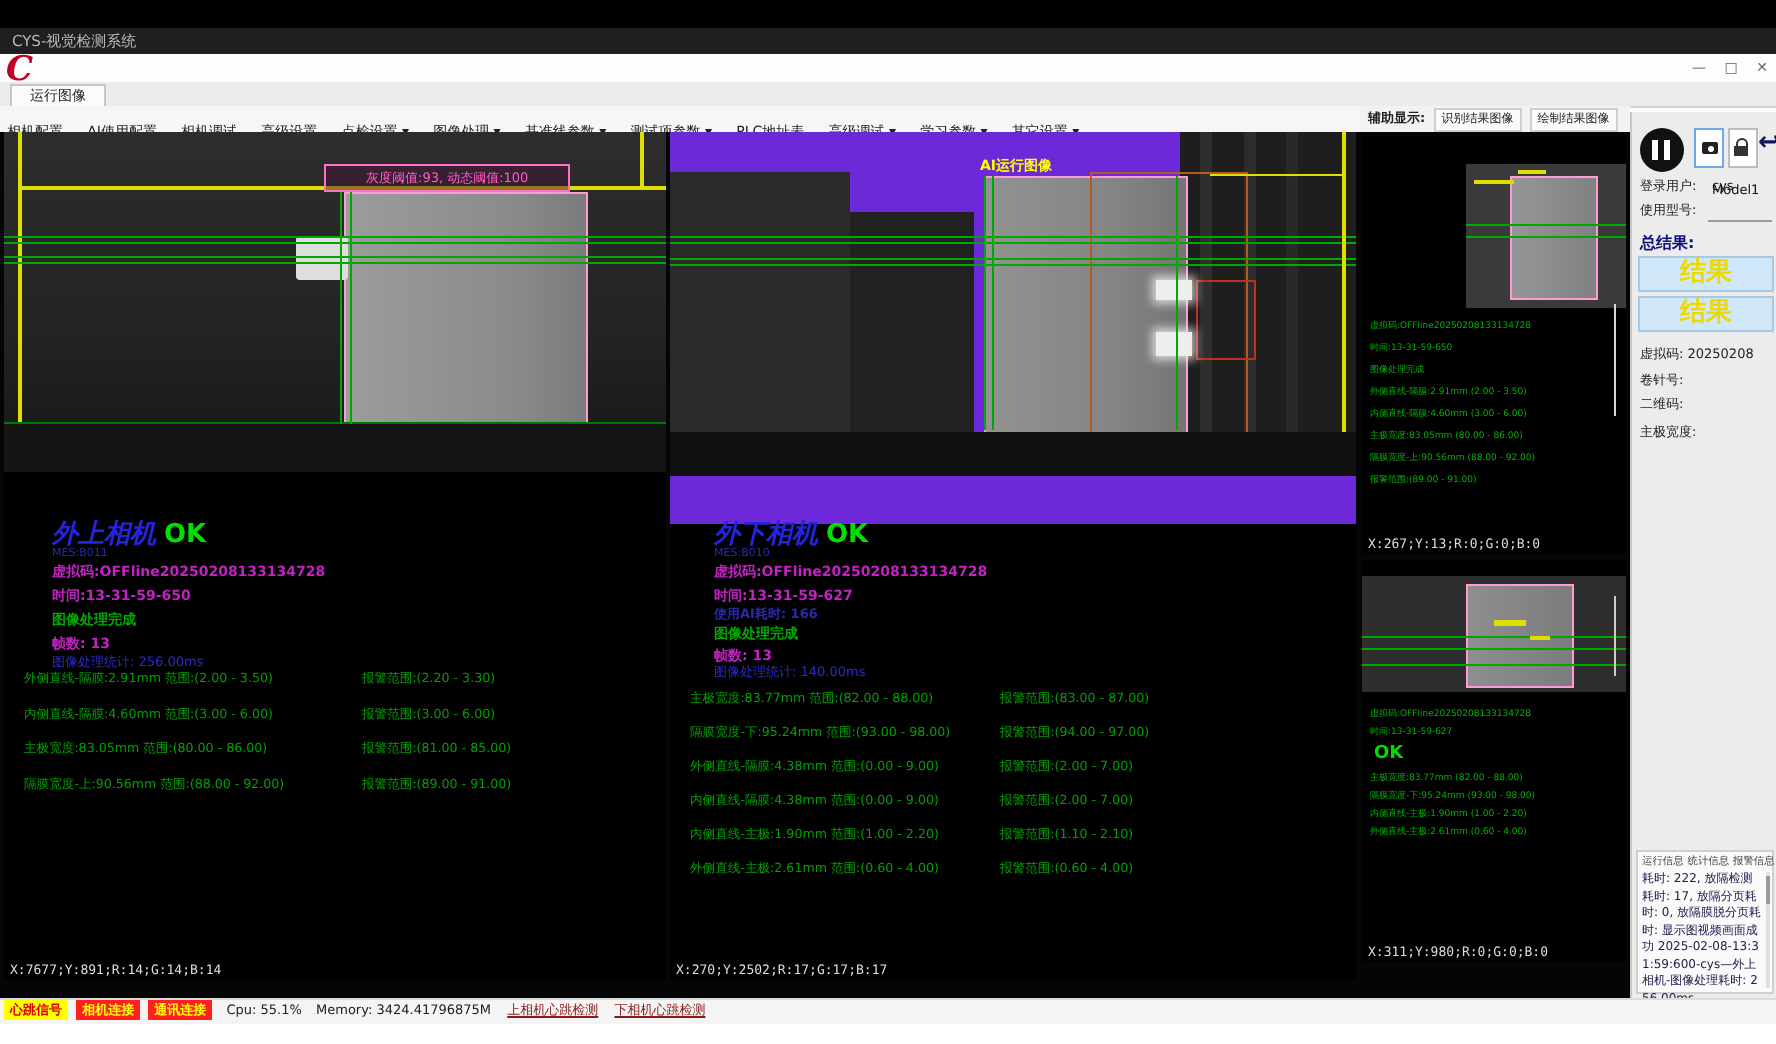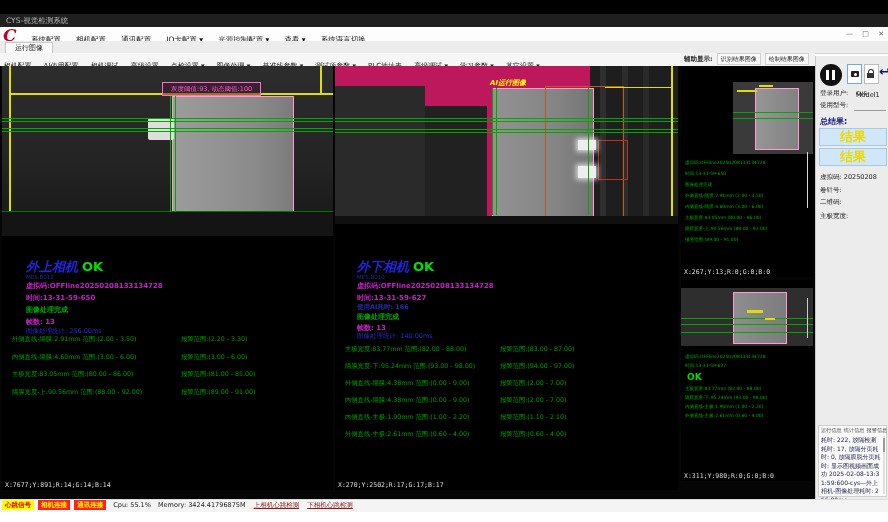--- a/index.html
+++ b/index.html
@@ -41,21 +41,21 @@
   .ln{position:absolute;font-size:7px;white-space:nowrap;font-weight:bold;}
   .mes{color:#2a2aa0;font-size:5.5px;font-weight:normal;}
   .mag{color:#c322c3;}
   .grn{color:#00a800;}
   .blu{color:#2a2ac8;font-weight:normal;}
   .navy{color:#2a2aa8;font-size:6.5px;}
   .mrow{position:absolute;height:10px;white-space:nowrap;}
   .mrow span{position:absolute;font-size:6.3px;color:#00a000;white-space:nowrap;}
 
   .overlaybox{position:absolute;border:1px solid #ff6fc8;background:rgba(70,20,55,.5);
-              color:#ff5fc8;font-size:6.5px;line-height:12px;padding:0 8px;white-space:nowrap;}
+              color:#ff5fc8;font-size:6.5px;line-height:12px;padding:0 20px;white-space:nowrap;}
   .objrect{position:absolute;border:1px solid #ff9ad2;}
   .thumb{background:#000;}
   .tline{position:absolute;font-size:4.5px;color:#00b000;white-space:nowrap;}
 
   
   .sidebar{left:815px;top:56px;width:73px;height:444px;background:#ececec;border-left:1px solid #c8c8c8;box-sizing:border-box;}
   .pause-btn{position:absolute;left:4px;top:8px;width:22px;height:22px;border-radius:50%;background:#111;}
   .pause-btn i{position:absolute;top:6px;width:3px;height:10px;background:#fff;}
   .sb-btn{position:absolute;width:15px;height:20px;background:#fff;border:1px solid #6da8e8;box-sizing:border-box;}
   .cam-glyph{position:absolute;left:3px;top:6px;width:8px;height:6px;background:#222;border-radius:1px;}
@@ -88,29 +88,20 @@
 </head>
 <body>
 
 <div id="screen">
 
   <div class="abs strip-top"></div>
   <div class="abs titlebar">CYS-视觉检测系统</div>
 
   <div class="abs menubar">
     <div class="logo">C</div>
-    <div class="menu-items">
-      <span class="menu-item">系统配置</span>
-      <span class="menu-item">相机配置</span>
-      <span class="menu-item">通讯配置</span>
-      <span class="menu-item">IO卡配置 ▾</span>
-      <span class="menu-item">光源控制配置 ▾</span>
-      <span class="menu-item">查看 ▾</span>
-      <span class="menu-item">系统语言切换</span>
-    </div>
     <div class="win-controls">
       <span>—</span>
       <span>□</span>
       <span>✕</span>
     </div>
   </div>
 
   <div class="abs tabstrip">
     <div class="tab-active">运行图像</div>
   </div>
@@ -180,21 +171,21 @@
     </div>
     <div class="mrow" style="left:10px;top:322px;width:318px;">
       <span style="left:0;">隔膜宽度-上:90.56mm 范围:(88.00 - 92.00)</span>
         <span style="left:169px;">报警范围:(89.00 - 91.00)</span>
     </div>
 
     <div class="coords" style="top:415px;">X:7677;Y:891;R:14;G:14;B:14</div>
   </div>
 
   <div class="abs cam-panel" style="left:335px;top:66px;width:343px;height:423px;">
-    <div class="img-area" style="width:343px;height:158px;background:#be185d;font-style:italic;">
+    <div class="img-area" style="width:343px;height:196px;background:#6d28d9;">
       <div style="position:absolute;left:0;top:20px;width:90px;height:152px;background:#2a2a2a;"></div>
       <div style="position:absolute;left:90px;top:40px;width:62px;height:132px;background:#212121;"></div>
       <div style="position:absolute;left:255px;top:0;width:88px;height:172px;background:#1e1e1e;"></div>
       <div style="position:absolute;left:265px;top:0;width:6px;height:172px;background:#2e2e2e;"></div>
       <div style="position:absolute;left:287px;top:0;width:6px;height:172px;background:#2c2c2c;"></div>
       <div style="position:absolute;left:308px;top:0;width:6px;height:172px;background:#292929;"></div>
       <div class="objrect" style="left:157px;top:22px;width:100px;height:127px;background:linear-gradient(90deg,#929292,#848484 65%,#747474);"></div>
       <div style="position:absolute;left:210px;top:20px;width:77px;height:132px;border:1.5px solid #b85a20;"></div>
       <div style="position:absolute;left:263px;top:74px;width:28px;height:38px;border:1px solid #c03020;"></div>
       <div class="glow" style="left:243px;top:74px;width:18px;height:10px;"></div>

